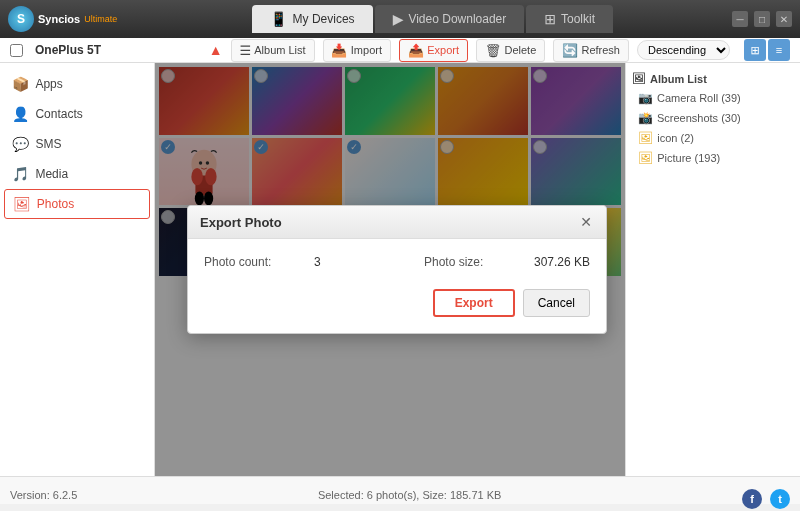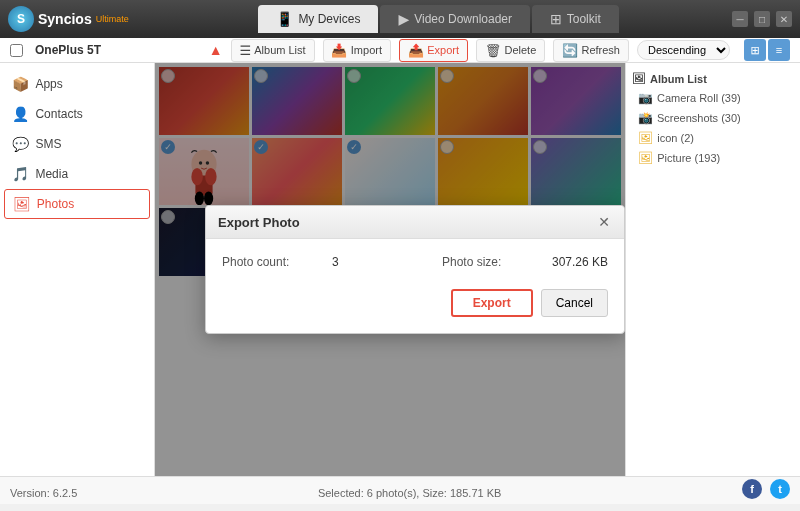--- a/index.html
+++ b/index.html
@@ -19,21 +19,21 @@
       gap: 4px;
       margin-right: 16px;
     }
     .logo-icon {
       width: 26px; height: 26px;
       background: radial-gradient(circle, #5bc8e8, #2a7aad);
       border-radius: 50%;
       display: flex; align-items: center; justify-content: center;
       color: white; font-size: 12px; font-weight: bold;
     }
-    .logo-text { color: white; font-size: 14px; font-weight: bold; }
+    .logo-text { color: white; font-size: 11px; font-weight: bold; }
     .logo-sub { color: #f90; font-size: 9px; vertical-align: super; }
     .nav-tabs { display: flex; gap: 2px; flex: 1; justify-content: center; }
     .nav-tab {
       padding: 6px 18px;
       background: #555;
       color: #ccc;
       border-radius: 4px 4px 0 0;
       cursor: pointer;
       font-size: 12px;
       display: flex; align-items: center; gap: 5px;
@@ -186,22 +186,22 @@
       cursor: pointer;
     }
     .album-icon { font-size: 12px; color: #e6a817; }
 
     
     .status-bar {
       height: 28px;
       background: #f8f8f8;
       border-top: 1px solid #ddd;
       display: flex;
-      align-items: flex-end;
-      padding: 5px 10px;
+      align-items: flex-start;
+      padding: 12px 10px;
       font-size: 11px;
       color: #666;
     }
     .status-right { margin-left: auto; display: flex; gap: 8px; }
     .social-icon {
       width: 20px; height: 20px;
       border-radius: 50%;
       display: flex; align-items: center; justify-content: center;
       color: white; font-size: 11px; font-weight: bold;
       cursor: pointer;
@@ -209,21 +209,21 @@
     .fb { background: #3b5998; }
     .tw { background: #1da1f2; }
 
     
     .modal-overlay {
       position: absolute;
       top: 0; left: 0; right: 0; bottom: 0;
       background: rgba(0,0,0,0.4);
       display: flex;
       align-items: center;
-      justify-content: flex-end;
+      justify-content: flex-start;
       z-index: 100;
       padding-left: 32px;
     }
     .modal {
       background: #fff;
       border: 1px solid #ccc;
       border-radius: 4px;
       width: 420px;
       box-shadow: 0 4px 20px rgba(0,0,0,0.3);
     }

